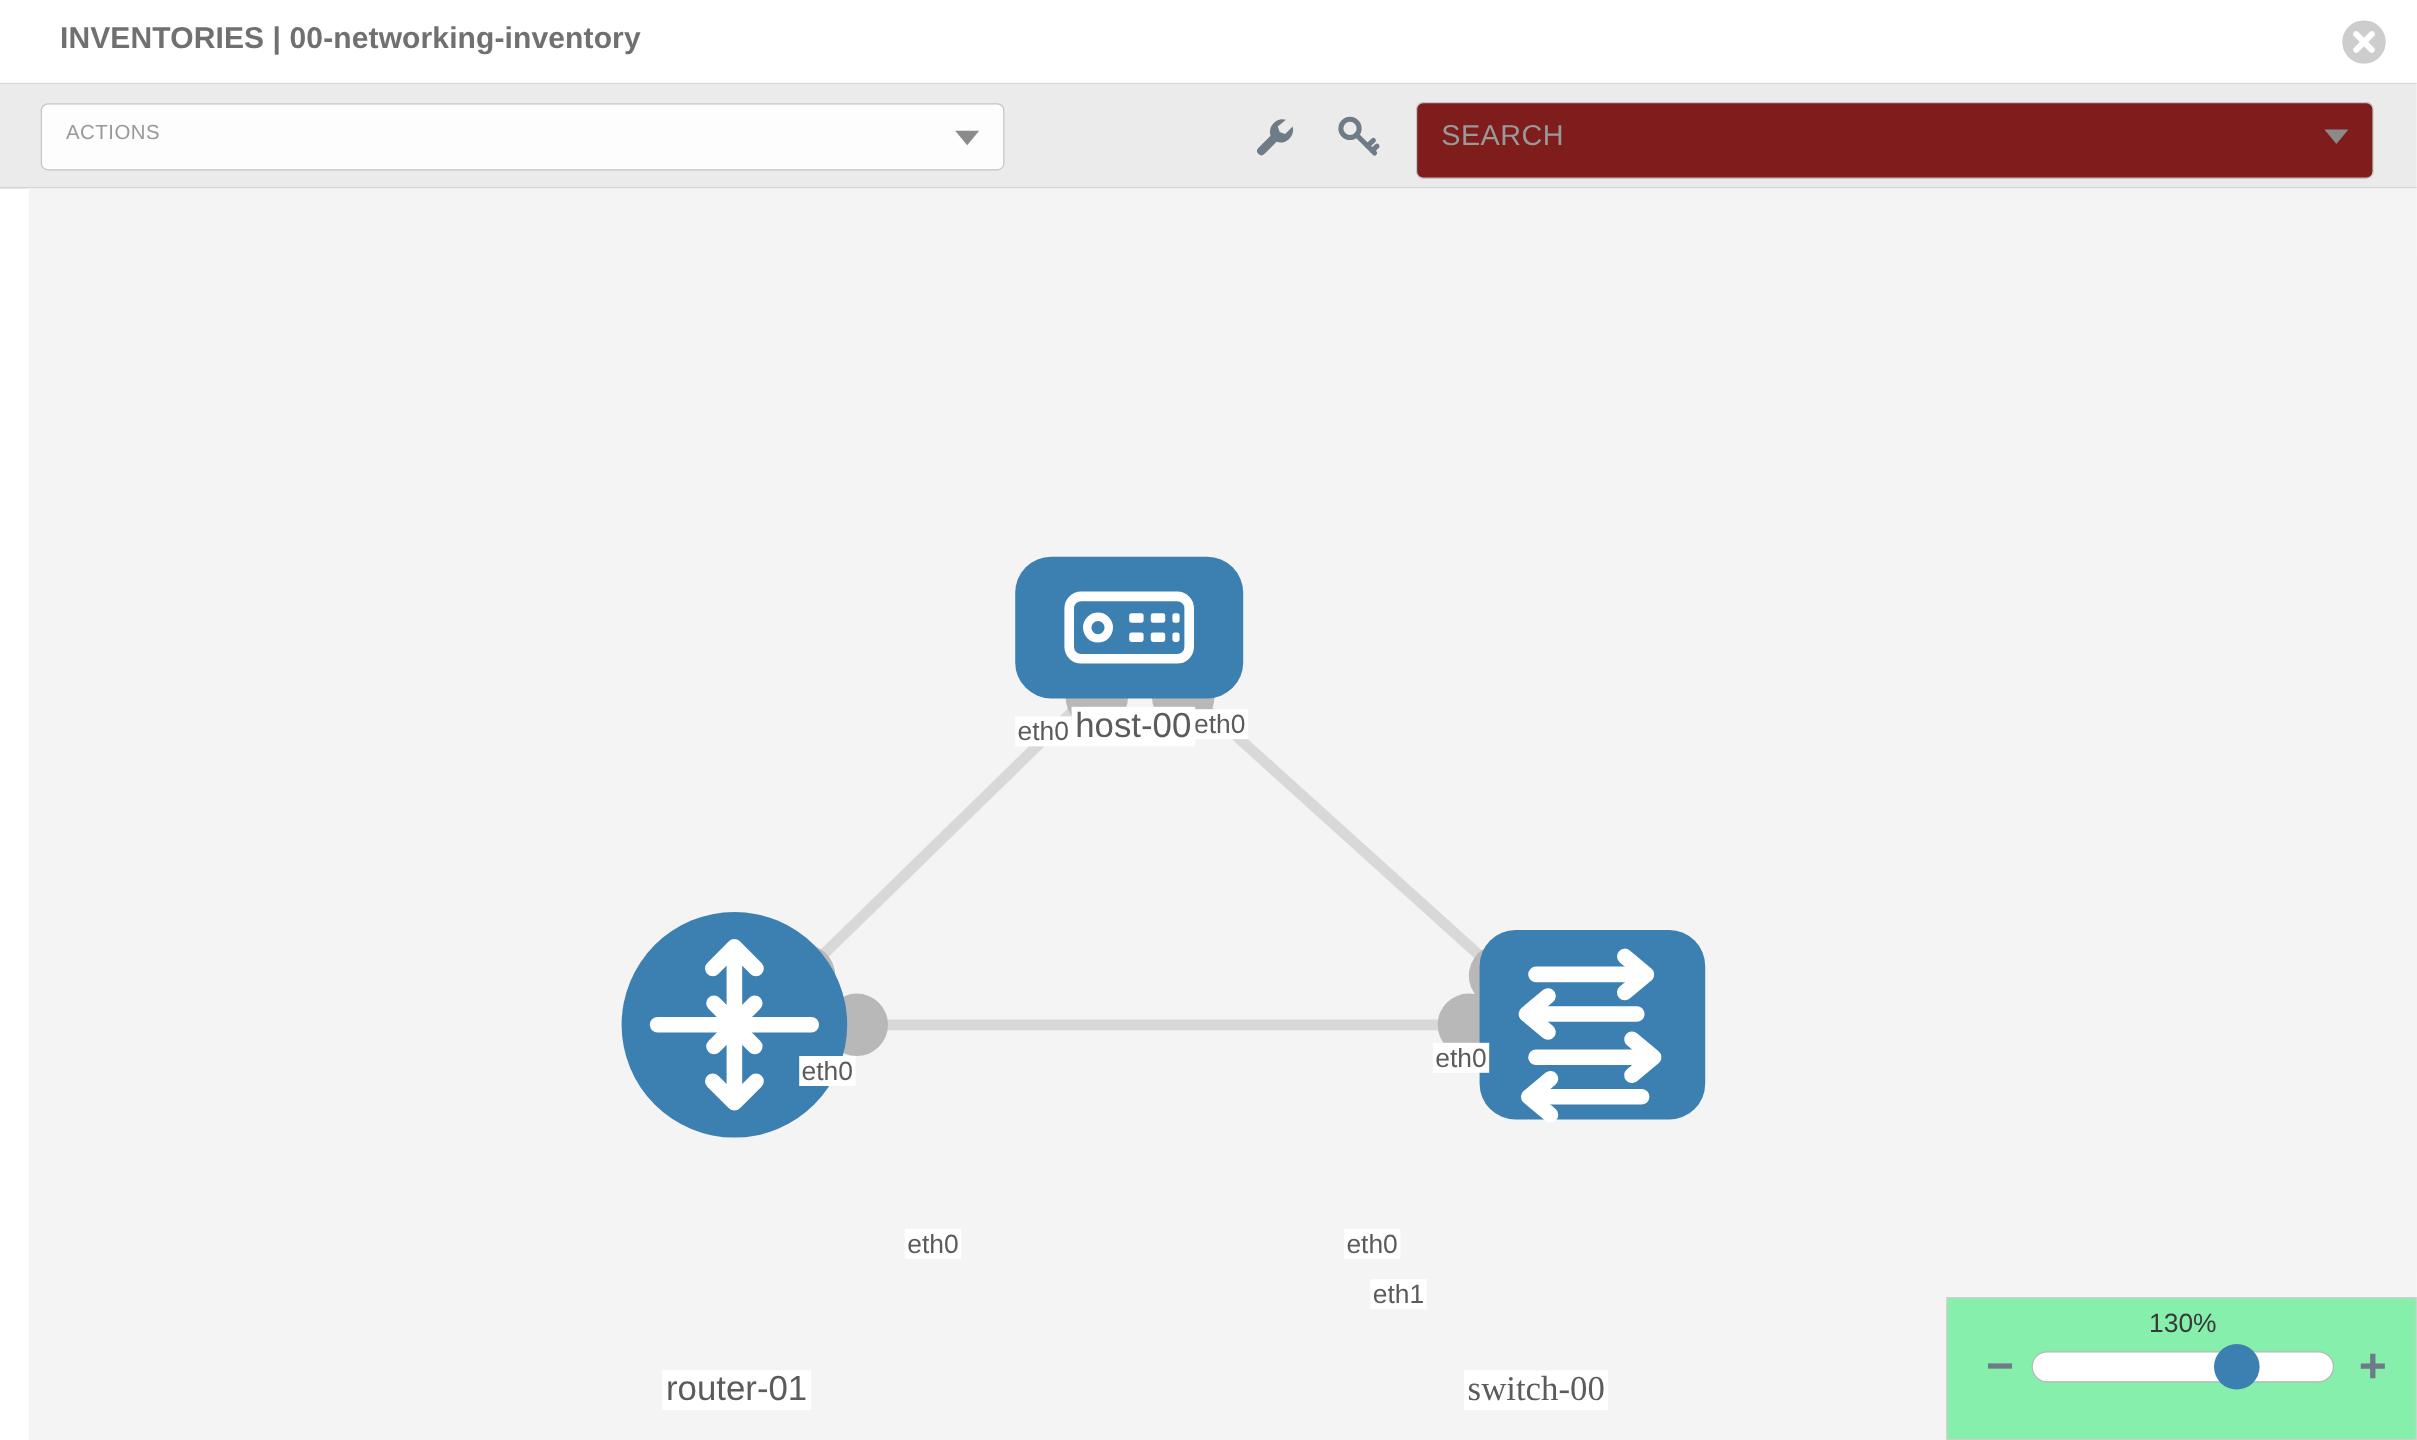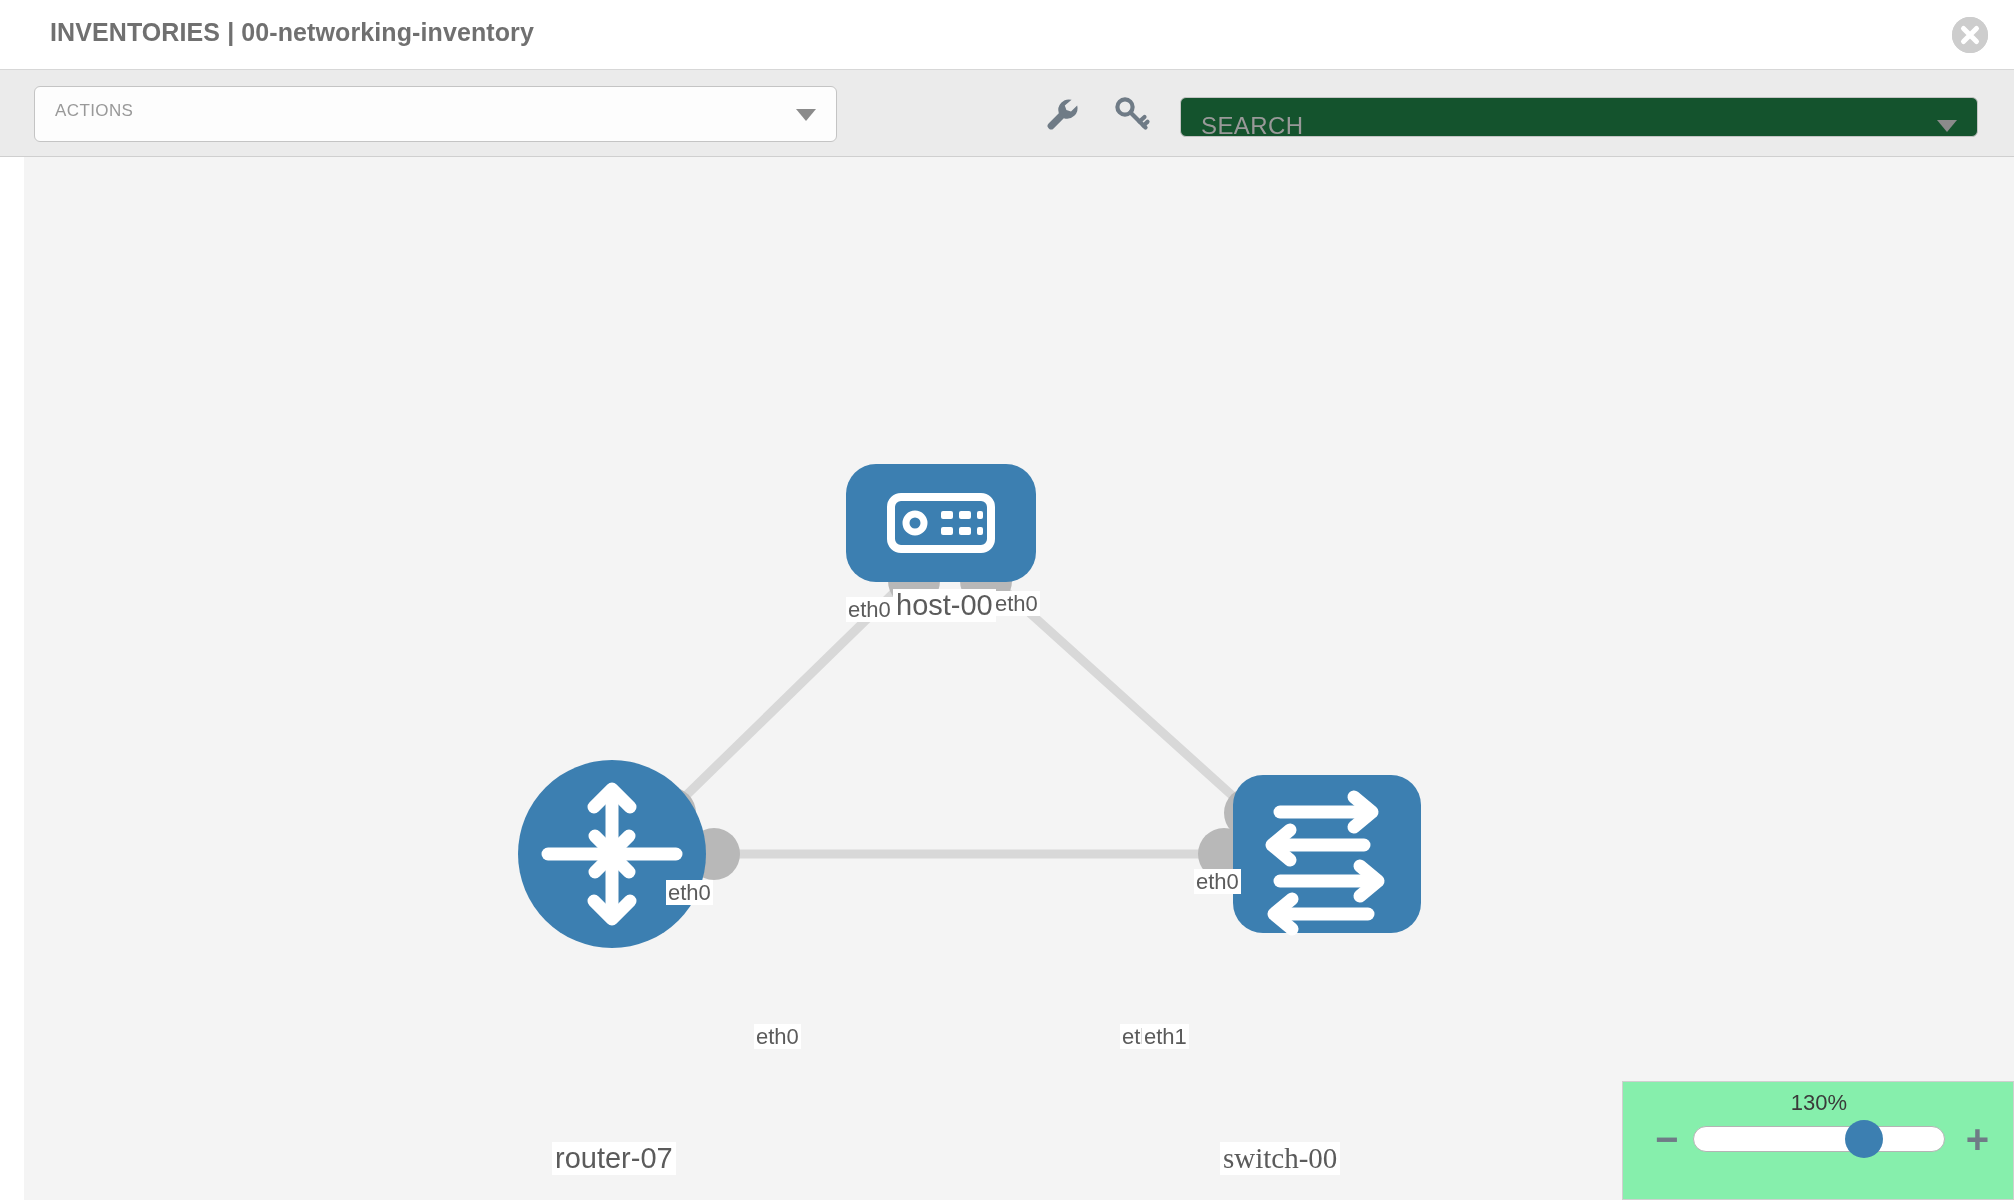--- a/index.html
+++ b/index.html
@@ -98,24 +98,24 @@
     width: 44px;
     height: 44px;
     cursor: pointer;
   }
   .tool-icon.wrench { left: 1040px; }
   .tool-icon.key    { left: 1110px; }
 
   .search-box {
     position: absolute;
     left: 1180px;
-    top: 27px;
+    top: 15px;
     width: 798px;
-    height: 40px;
-    background: #14532d;
+    height: 64px;
+    background: #7f1d1d;
     border: 1px solid #c4c4c4;
     border-radius: 6px;
     box-sizing: border-box;
     cursor: text;
   }
   .search-box .placeholder {
     position: absolute;
     left: 20px;
     top: 14px;
     font-size: 24px;
@@ -338,24 +338,24 @@
         </g>
       </g>
     </svg>
 
     <div class="edge-label" style="left:822px; top:440px;">eth0</div>
     <div class="edge-label" style="left:969px; top:434px;">eth0</div>
     <div class="edge-label" style="left:642px; top:723px;">eth0</div>
     <div class="edge-label" style="left:1170px; top:712px;">eth0</div>
     <div class="edge-label" style="left:730px; top:867px;">eth0</div>
     <div class="edge-label" style="left:1096px; top:867px;">eth0</div>
-    <div class="edge-label" style="left:1118px; top:867px;">eth1</div>
+    <div class="edge-label" style="left:1118px; top:909px;">eth1</div>
 
     <div class="node-label" style="left:869px; top:432px;">host-00</div>
-    <div class="node-label" style="left:528px; top:985px;">router-07</div>
+    <div class="node-label" style="left:528px; top:985px;">router-01</div>
     <div class="node-label" style="left:1196px; top:985px;font-family:Liberation Serif, serif;">switch-00</div>
   </div>
 
   <div class="zoom-panel">
     <div class="zoom-value">130%</div>
     <div class="zoom-minus">−</div>
     <div class="zoom-track">
       <div class="zoom-handle" id="zoom-handle" style="left: 151px;"></div>
     </div>
     <div class="zoom-plus">+</div>

